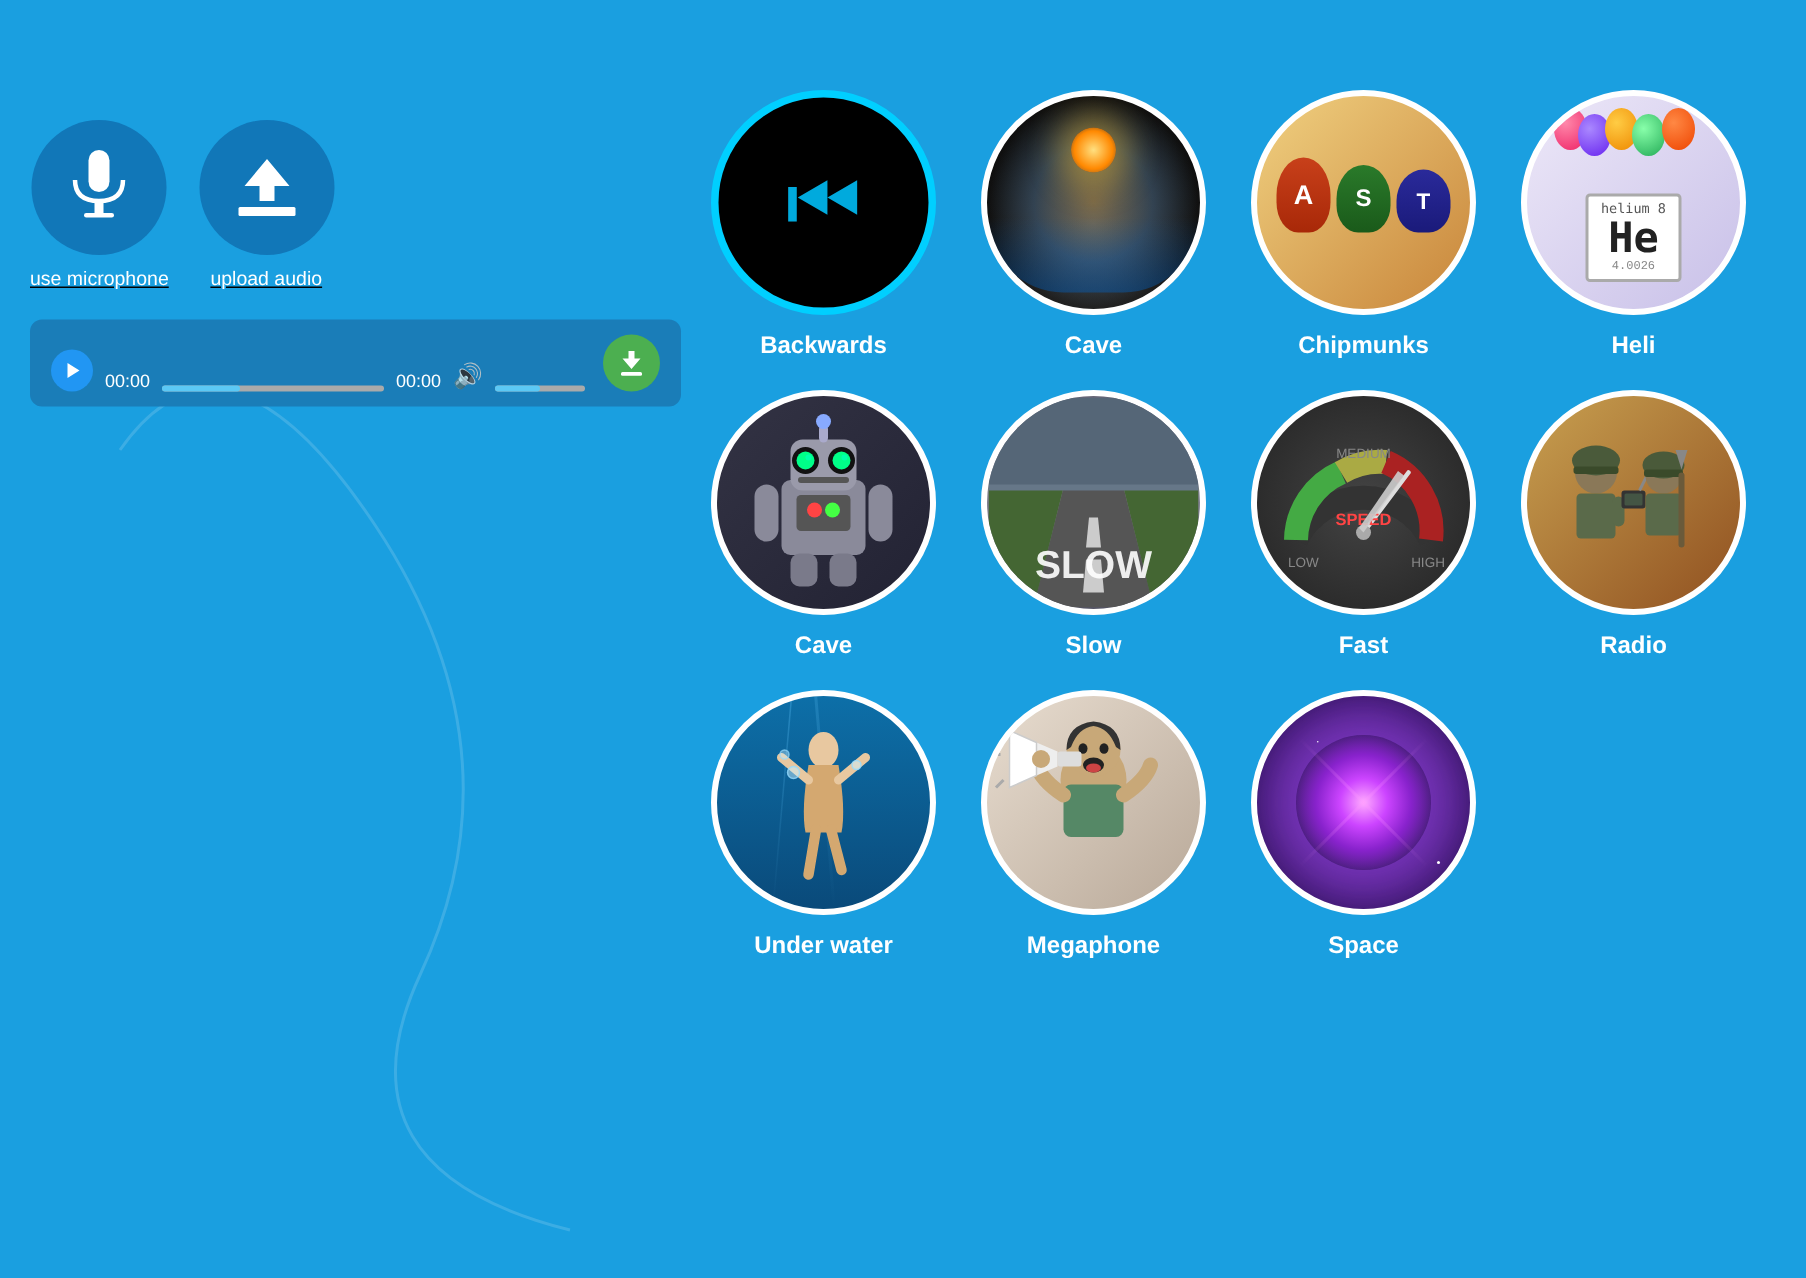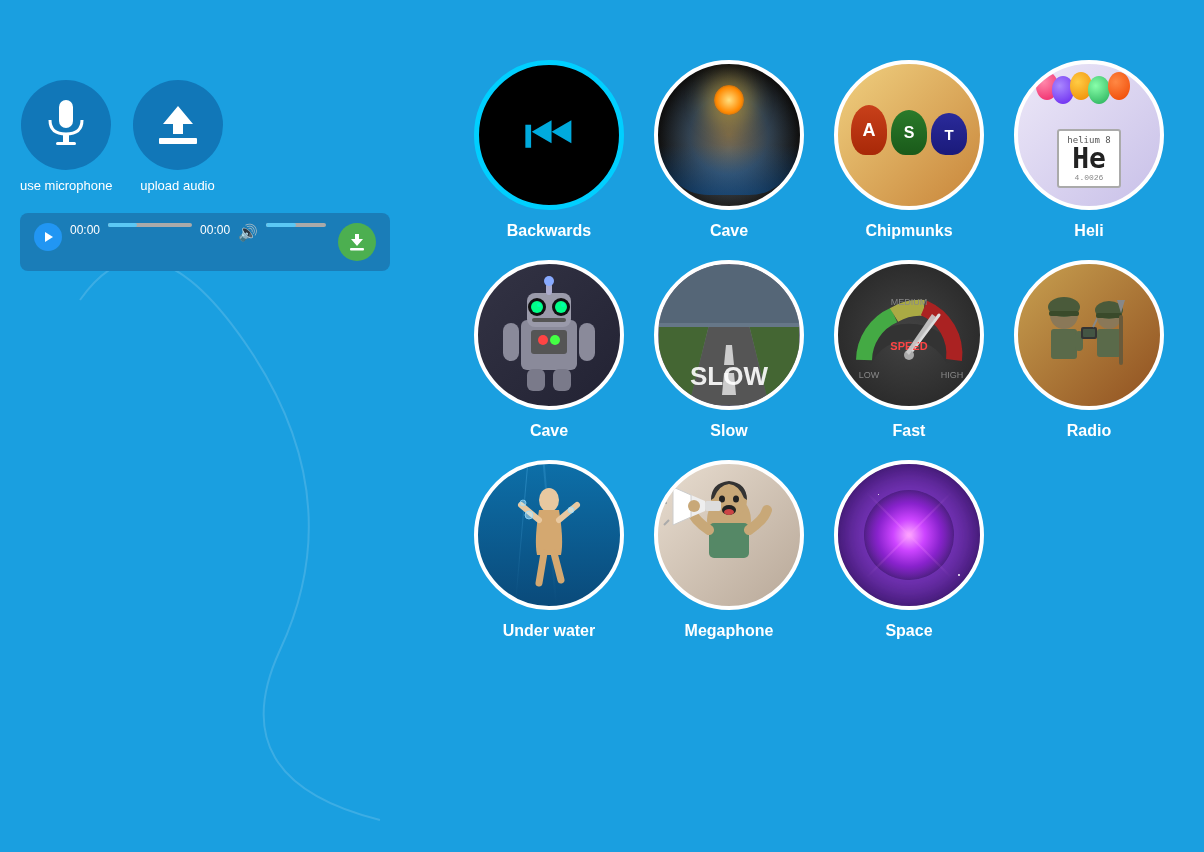--- a/index.html
+++ b/index.html
@@ -34,20 +34,21 @@
       gap: 20px;
       margin-bottom: 20px;
     }
 
     .circle-btn {
       display: flex;
       flex-direction: column;
       align-items: center;
       gap: 8px;
       cursor: pointer;
+      text-decoration: underline;
     }
 
     .circle-btn .circle {
       width: 90px;
       height: 90px;
       border-radius: 50%;
       background: #1177b8;
       display: flex;
       align-items: center;
       justify-content: center;
@@ -58,23 +59,23 @@
       font-size: 13px;
       text-align: center;
     }
 
     
     .audio-player {
       background: #1a7db8;
       border-radius: 8px;
       padding: 10px 14px;
       display: flex;
-      align-items: flex-start;
+      align-items: flex-end;
       gap: 8px;
-      width: 370px;
+      width: 434px;
       margin-top: 16px;
     }
 
     .play-btn {
       width: 28px;
       height: 28px;
       background: #2196f3;
       border: none;
       border-radius: 50%;
       display: flex;

